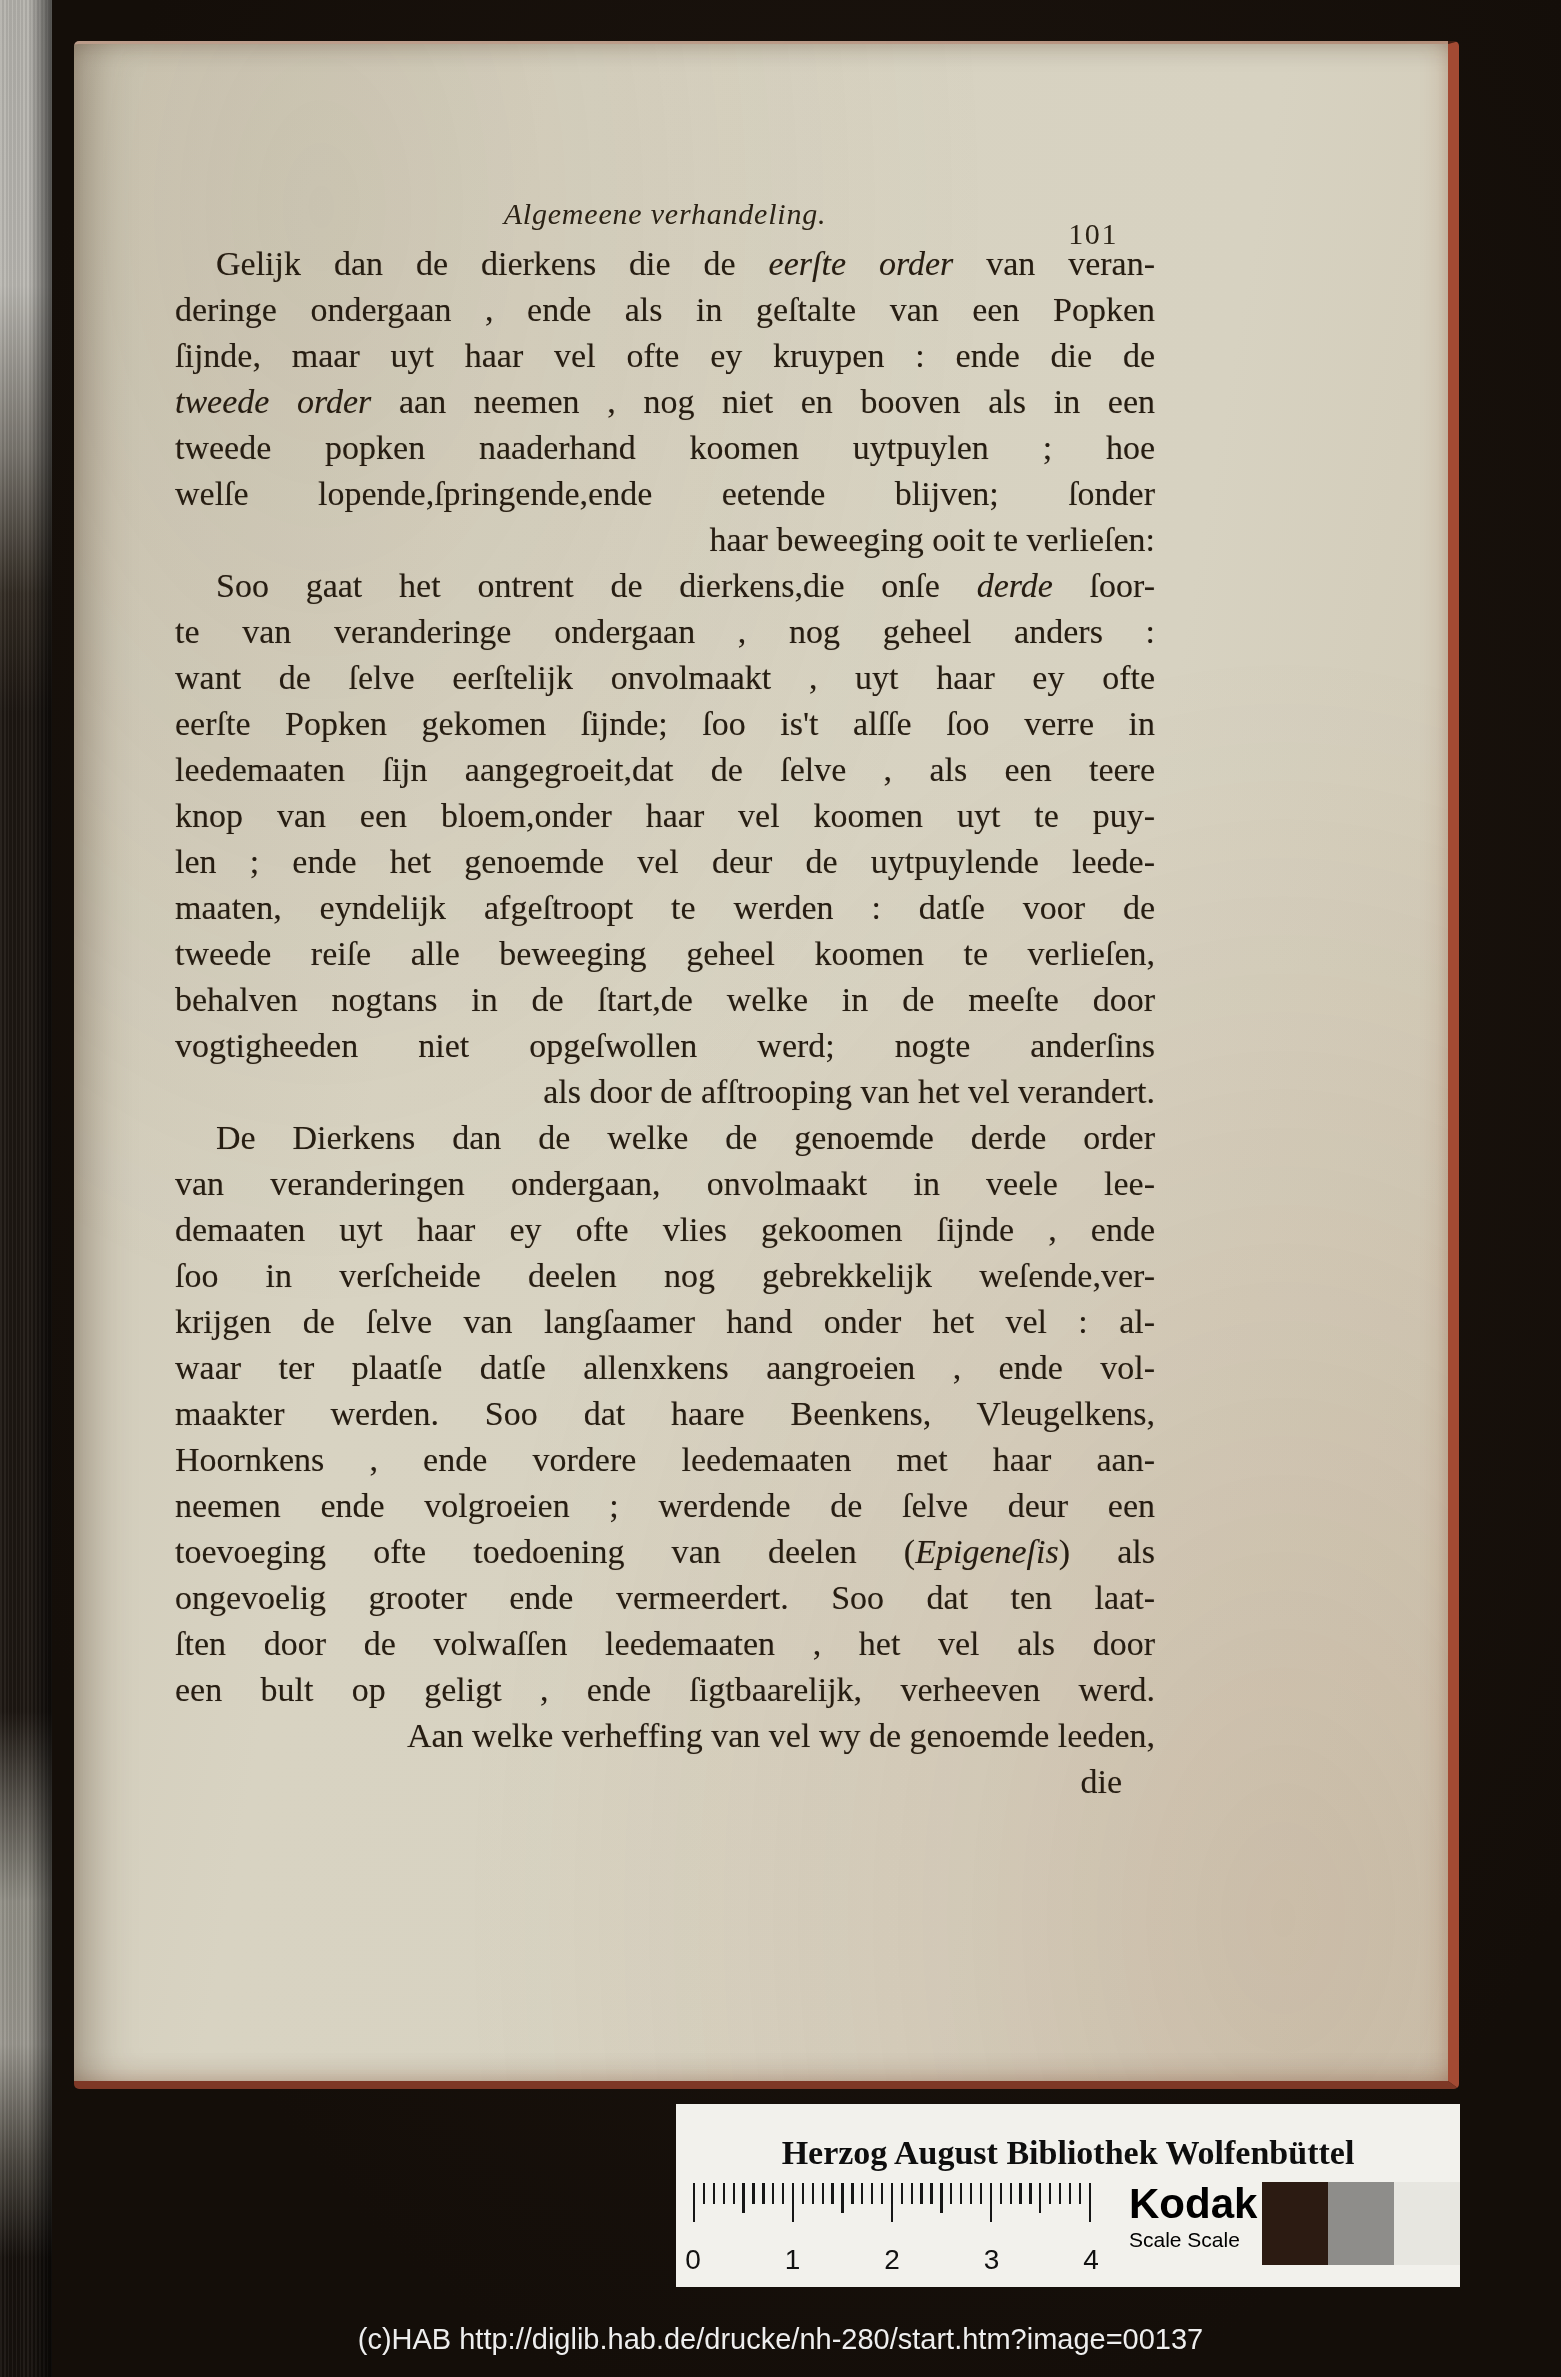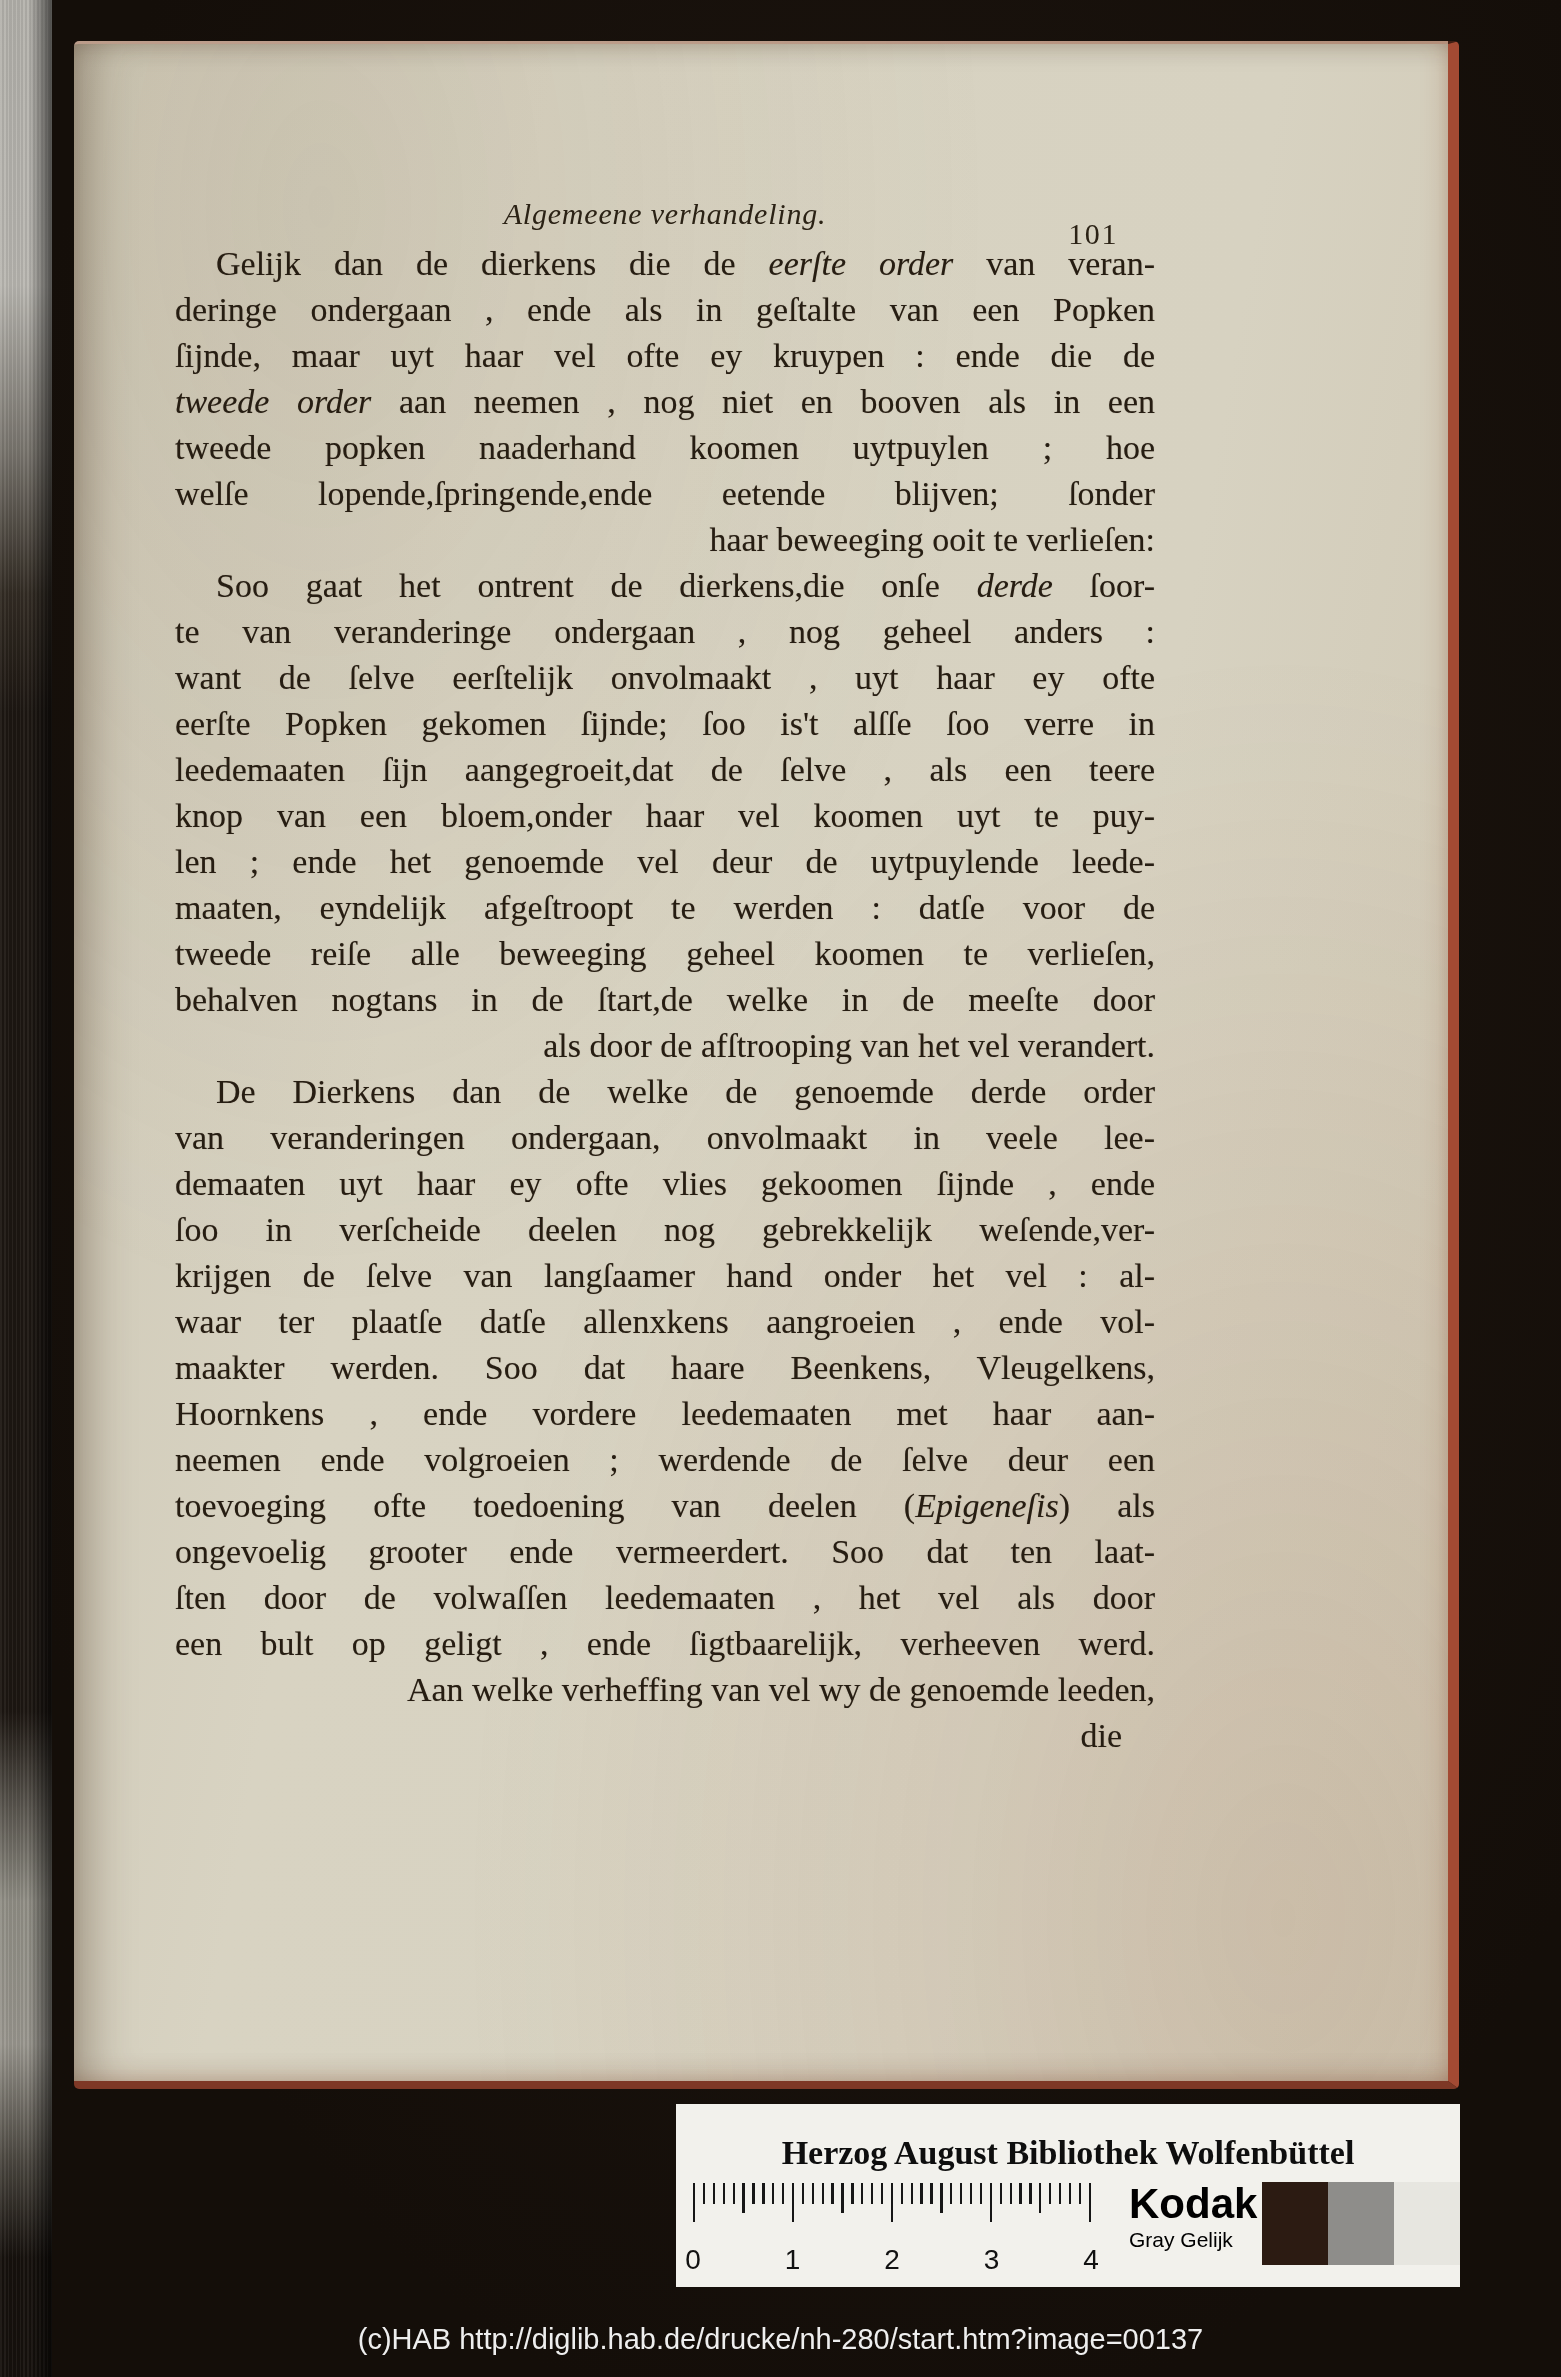--- a/index.html
+++ b/index.html
@@ -112,20 +112,21 @@
         <div class="line firstline"><span>Soo gaat het ontrent de dierkens,die onſe </span><span class="it">derde</span><span> ſoor-</span></div>
         <div class="line"><span>te van veranderinge ondergaan , nog geheel anders :</span></div>
         <div class="line"><span>want de ſelve eerſtelijk onvolmaakt , uyt haar ey ofte</span></div>
         <div class="line"><span>eerſte Popken gekomen ſijnde; ſoo is't alſſe ſoo verre in</span></div>
         <div class="line"><span>leedemaaten ſijn aangegroeit,dat de ſelve , als een teere</span></div>
         <div class="line"><span>knop van een bloem,onder haar vel koomen uyt te puy-</span></div>
         <div class="line"><span>len ; ende het genoemde vel deur de uytpuylende leede-</span></div>
         <div class="line"><span>maaten, eyndelijk afgeſtroopt te werden : datſe voor de</span></div>
         <div class="line"><span>tweede reiſe alle beweeging geheel koomen te verlieſen,</span></div>
         <div class="line"><span>behalven nogtans in de ſtart,de welke in de meeſte door</span></div>
+        <div class="line"><span>vogtigheeden niet opgeſwollen werd; nogte anderſins</span></div>
         <div class="line lastline"><span>als door de afſtrooping van het vel verandert.</span></div>
       </div>
       <div>
         <div class="line firstline"><span>De Dierkens dan de welke de genoemde derde order</span></div>
         <div class="line"><span>van veranderingen ondergaan, onvolmaakt in veele lee-</span></div>
         <div class="line"><span>demaaten uyt haar ey ofte vlies gekoomen ſijnde , ende</span></div>
         <div class="line"><span>ſoo in verſcheide deelen nog gebrekkelijk weſende,ver-</span></div>
         <div class="line"><span>krijgen de ſelve van langſaamer hand onder het vel : al-</span></div>
         <div class="line"><span>waar ter plaatſe datſe allenxkens aangroeien , ende vol-</span></div>
         <div class="line"><span>maakter werden. Soo dat haare Beenkens, Vleugelkens,</span></div>
@@ -191,21 +192,21 @@
       <div class="ruler-numbers">
           <div class="rnum" style="left: 0%;">0</div>
           <div class="rnum" style="left: 25%;">1</div>
           <div class="rnum" style="left: 50%;">2</div>
           <div class="rnum" style="left: 75%;">3</div>
           <div class="rnum" style="left: 100%;">4</div>
         </div>
     </div>
     <div class="kodak-block">
       <div class="kodak-logo">Kodak</div>
-      <div class="grayscale-label">Gray Gelijk</div>
+      <div class="grayscale-label">Scale Scale</div>
     </div>
     <div class="patches">
       <div class="patch patch-dark"></div>
       <div class="patch patch-gray"></div>
       <div class="patch patch-light"></div>
     </div>
   </div>
 </div>
 
 <div class="image-caption">(c)HAB http://diglib.hab.de/drucke/nh-280/start.htm?image=00137</div>

